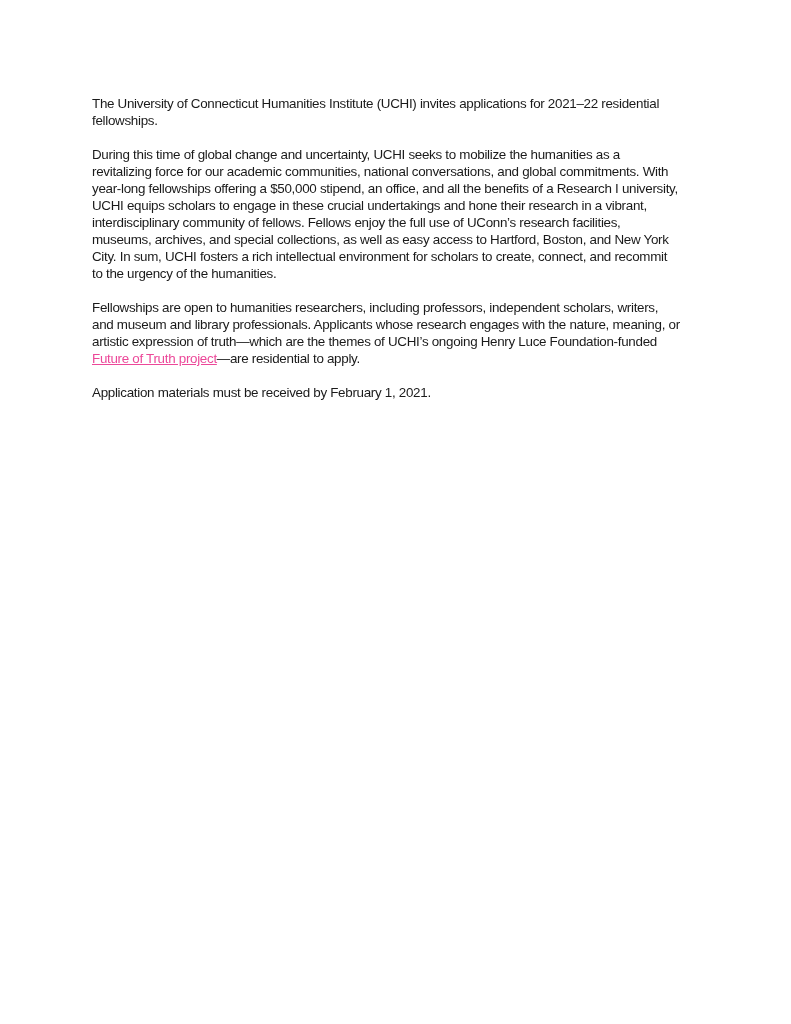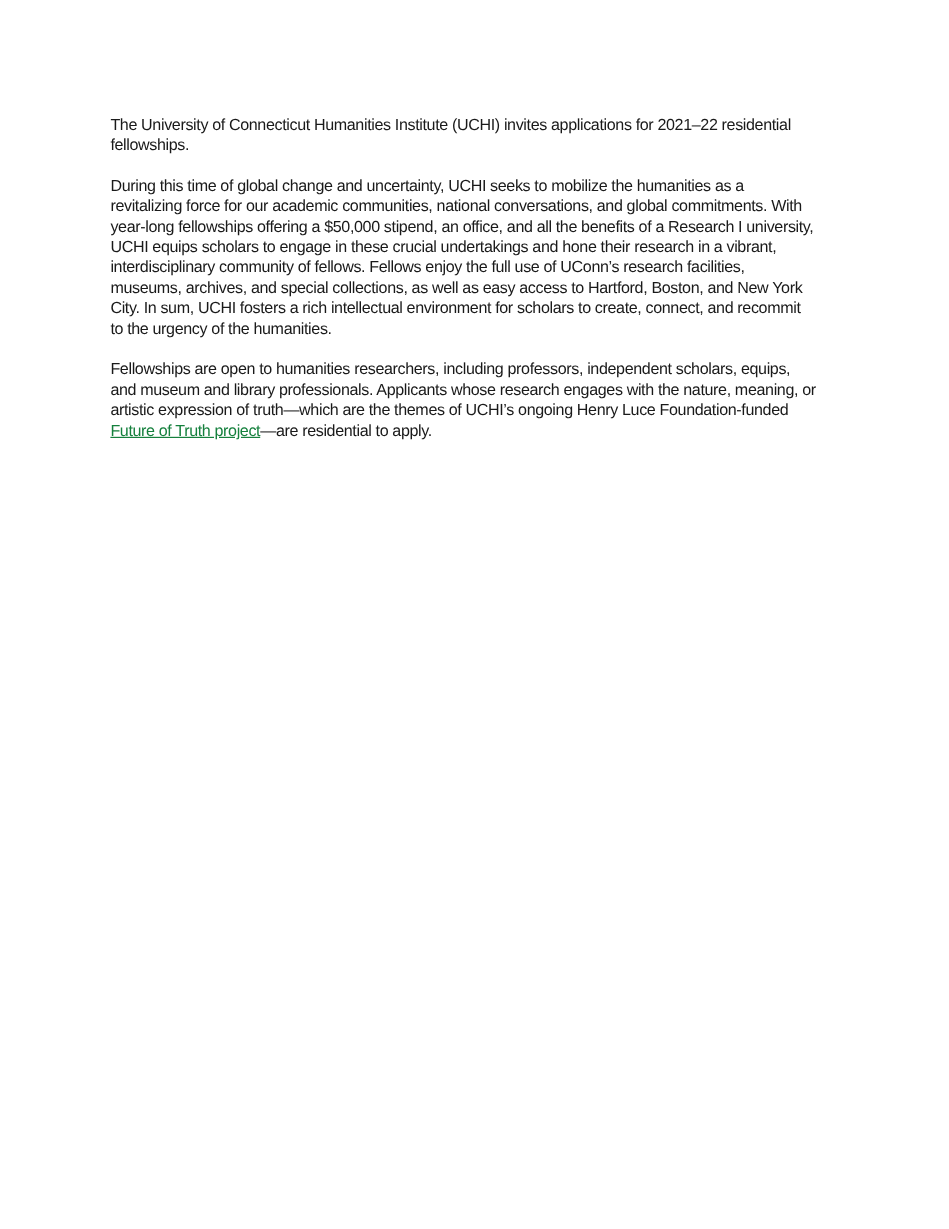--- a/index.html
+++ b/index.html
@@ -23,21 +23,21 @@
   .doc-body p {
     margin: 0 0 17px 0;
     font-size: 13.4px;
     line-height: 17px;
     letter-spacing: -0.3px;
     color: #1a1a1a;
     white-space: pre-line;   
     font-weight: 400;
   }
   .doc-body a {
-    color: #15803d;
+    color: #ec4899;
     text-decoration: underline;
     cursor: pointer;
   }
 </style>
 </head>
 <body>
 
 <div class="page">
   <div class="doc-body">
 
@@ -46,21 +46,22 @@
 
     <p>During this time of global change and uncertainty, UCHI seeks to mobilize the humanities as a
 revitalizing force for our academic communities, national conversations, and global commitments. With
 year-long fellowships offering a $50,000 stipend, an office, and all the benefits of a Research I university,
 UCHI equips scholars to engage in these crucial undertakings and hone their research in a vibrant,
 interdisciplinary community of fellows. Fellows enjoy the full use of UConn’s research facilities,
 museums, archives, and special collections, as well as easy access to Hartford, Boston, and New York
 City. In sum, UCHI fosters a rich intellectual environment for scholars to create, connect, and recommit
 to the urgency of the humanities.</p>
 
-    <p><span>Fellowships are open to humanities researchers, including professors, independent scholars, equips,
+    <p><span>Fellowships are open to humanities researchers, including professors, independent scholars, writers,
 and museum and library professionals. Applicants whose research engages with the nature, meaning, or
 artistic expression of truth—which are the themes of UCHI’s ongoing Henry Luce Foundation-funded
 </span><a href="#">Future of Truth project</a><span>—are residential to apply.</span></p>
 
+    <p>Application materials must be received by February 1, 2021.</p>
 
 
   </div>
 </div>
 
 </body></html>

